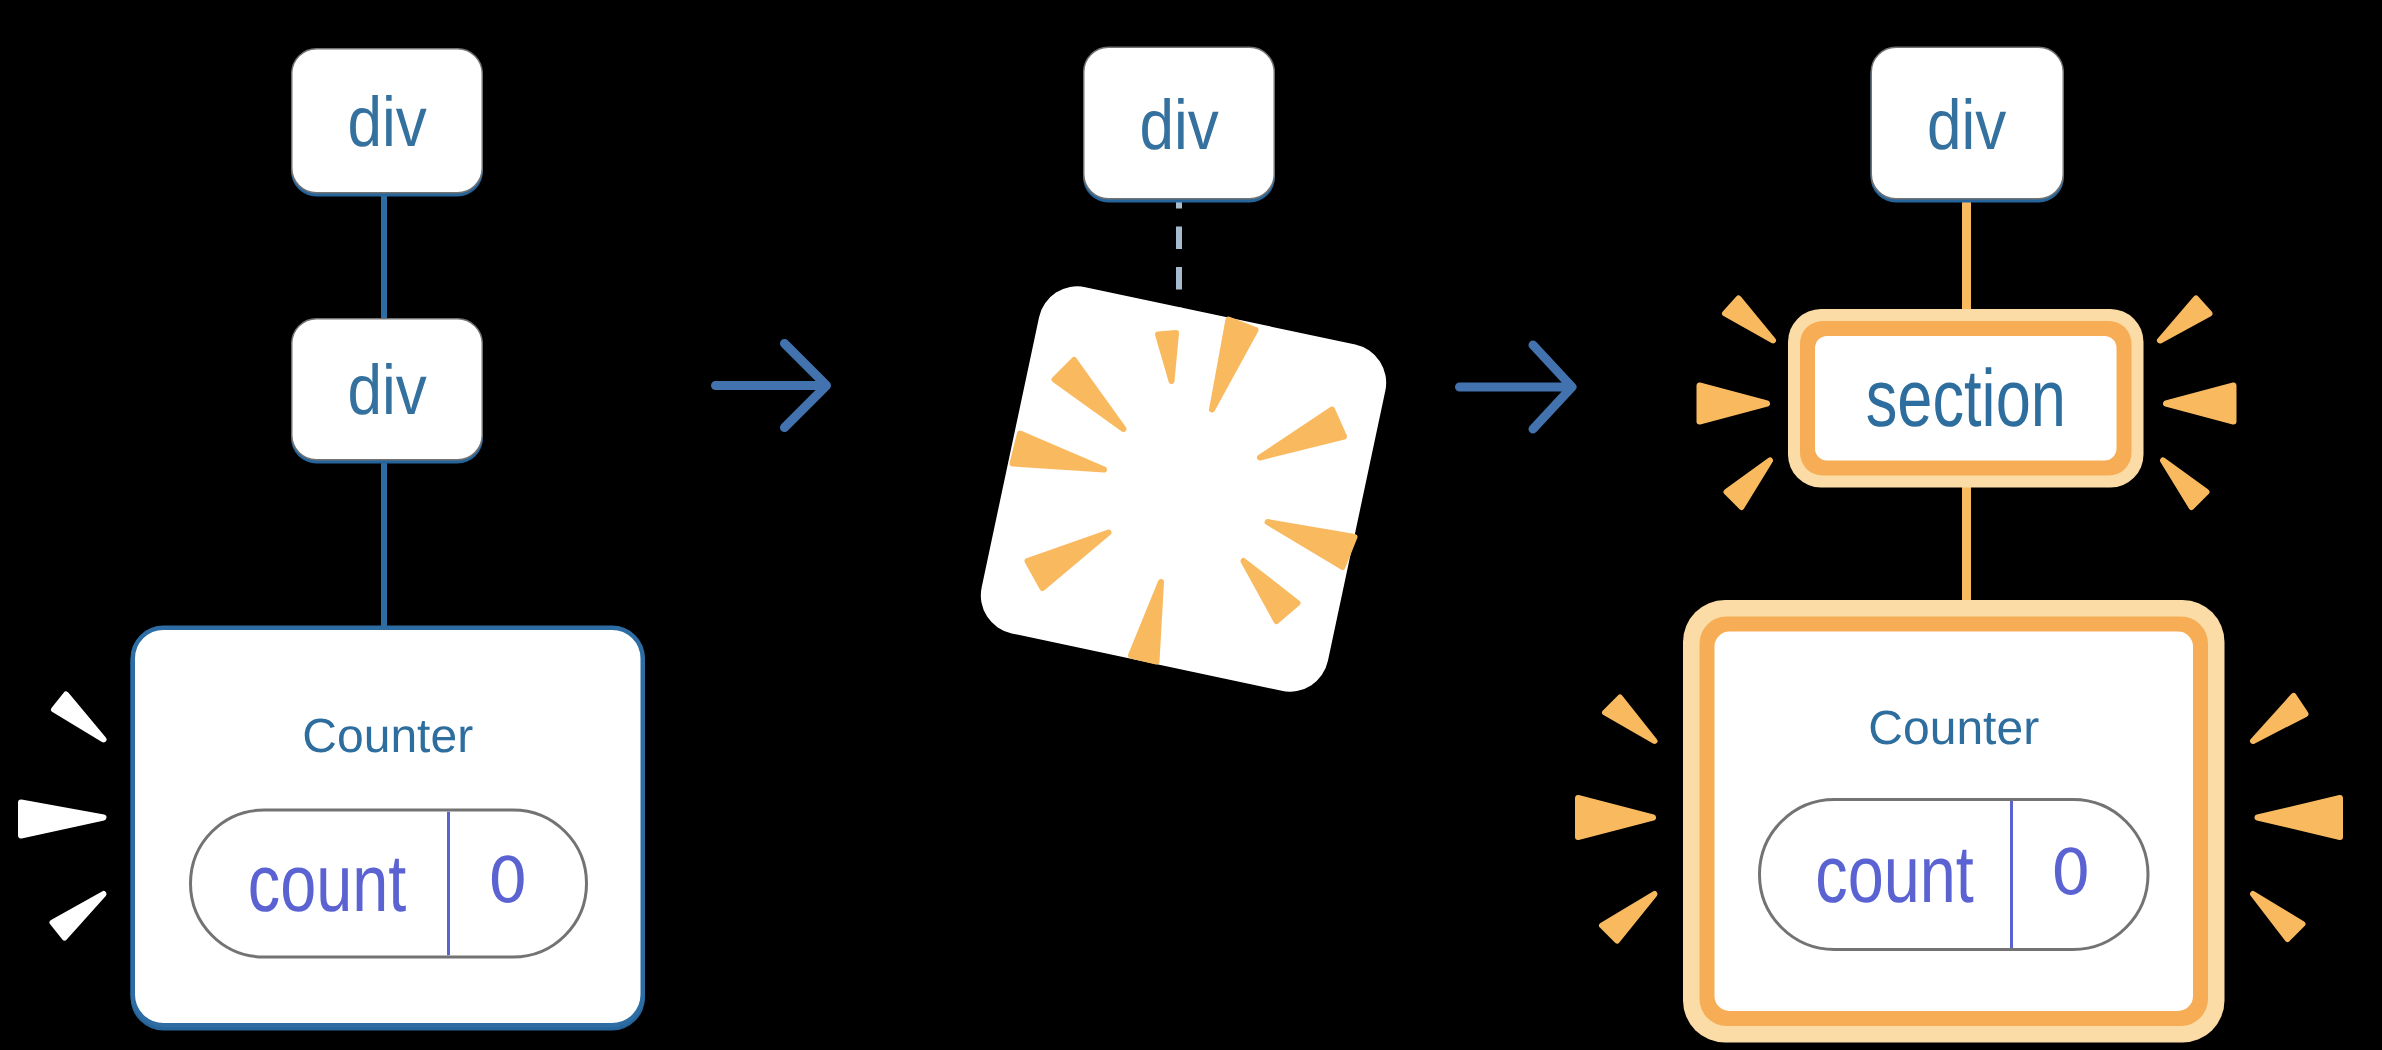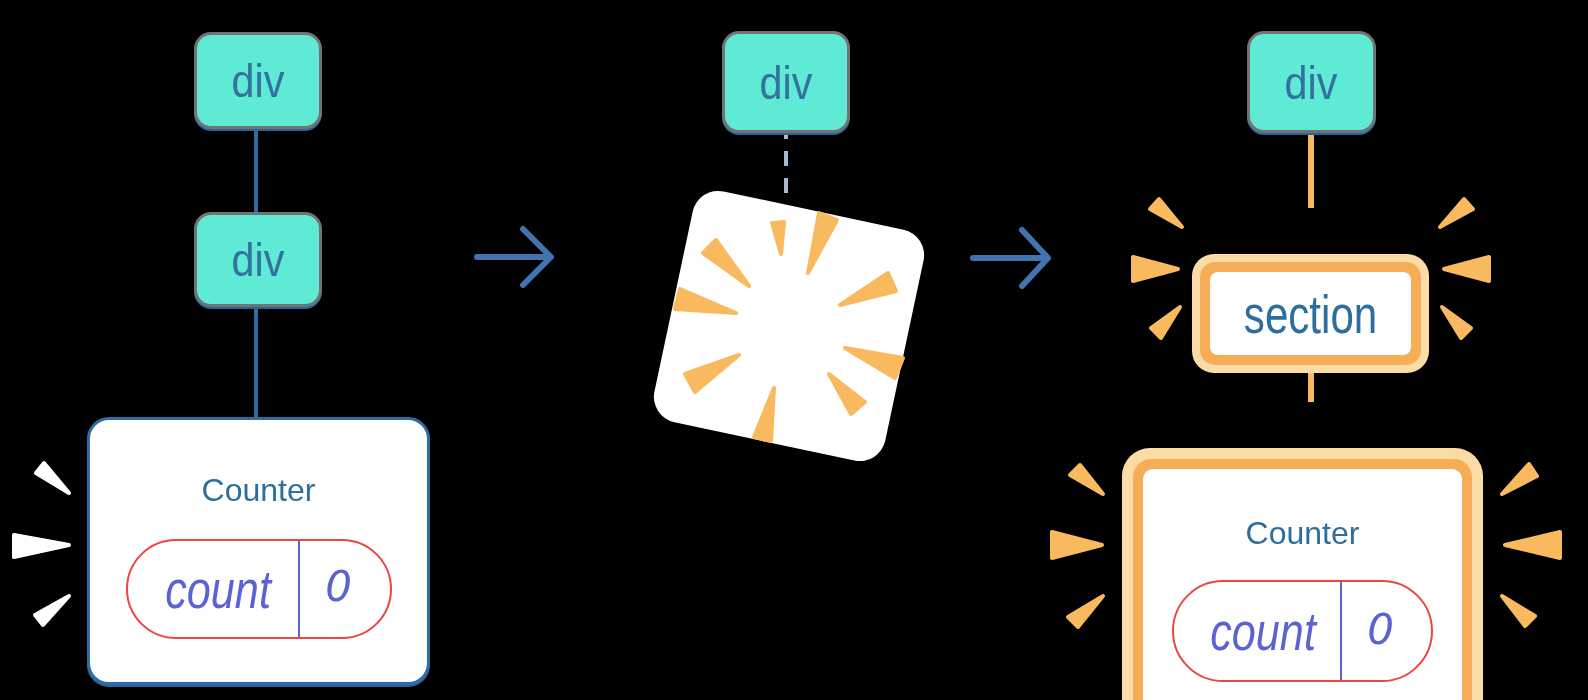--- a/index.html
+++ b/index.html
@@ -1,38 +1,38 @@
 <!DOCTYPE html>
 <html><head>
 <meta charset="utf-8">
 <style>
   * { margin:0; padding:0; box-sizing:border-box; }
   html,body { width:1588px; height:700px; background:#000; overflow:hidden; }
   #stage { position:relative; width:1588px; height:700px; background:#000;
            font-family:"Liberation Sans", sans-serif; }
   #decor { position:absolute; left:0; top:0; }
-  .node { position:absolute; background:#5eead4; border:3px solid #737373; border-radius:17px;
+  .node { position:absolute; background:#ffffff; border:1px solid #737373; border-radius:17px;
           display:flex; align-items:center; justify-content:center;
           color:#35719F; box-shadow:0 2px 0 #26659B; }
   .node span { font-size:47px; transform:scaleX(0.88); display:inline-block; }
   .card { position:absolute; background:#fff; border:3px solid #2D6DA3; border-radius:22px;
           display:flex; flex-direction:column; align-items:center; justify-content:center;
           gap:30px; box-shadow:0 2px 0 #26659B; padding-top:8px; }
   .card-title { color:#2E6E9E; font-size:32px; }
-  .pill { display:flex; align-items:stretch; border:2px solid #ef4444; border-radius:52px;
-          height:100px; overflow:hidden; background:#fff;font-style:italic; }
+  .pill { display:flex; align-items:stretch; border:2px solid #737373; border-radius:52px;
+          height:100px; overflow:hidden; background:#fff; }
   .pill-key { width:170px; display:flex; align-items:center; justify-content:center;
               color:#5B63D3; padding-left:12px; }
   .pill-key span { font-size:54px; transform:scaleX(0.8); display:inline-block; }
   .pill-divider { width:2px; background:#5B63D3; }
   .pill-value { width:90px; display:flex; align-items:center; justify-content:center;
                 color:#5B63D3; padding-right:12px; }
   .pill-value span { font-family:"DejaVu Sans", sans-serif; font-size:42px;
                      transform:translateY(-2px); display:inline-block; }
-  .ring-outer { position:absolute; background:#FBDCA6;margin-top:48px; }
+  .ring-outer { position:absolute; background:#FBDCA6; }
   .ring-mid { width:100%; height:100%; background:#F6AD55; }
   .ring-inner { width:100%; height:100%; background:#fff;
                 display:flex; flex-direction:column; align-items:center; justify-content:center; }
   .section-label { color:#2E6E9E; font-size:54px; transform:scaleX(0.78); display:inline-block; }
 </style>
 </head>
 <body>
 
 <div id="stage">
 

